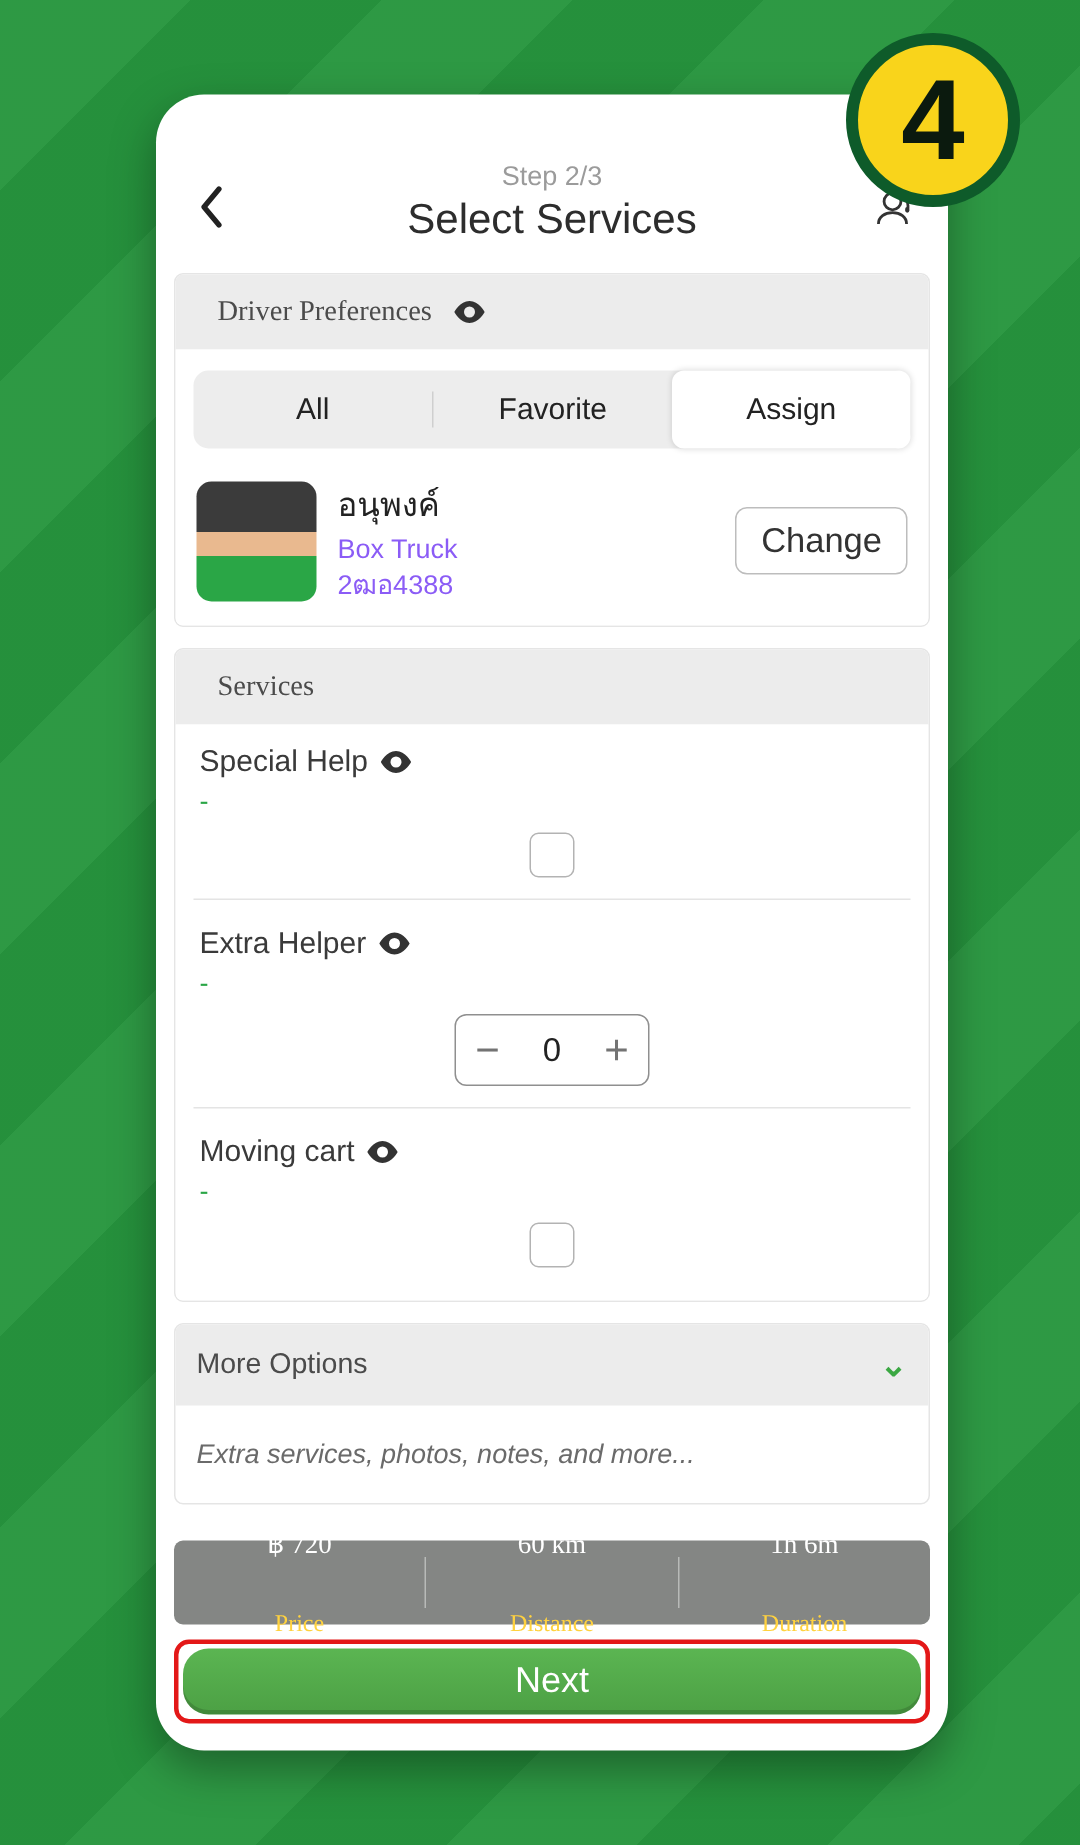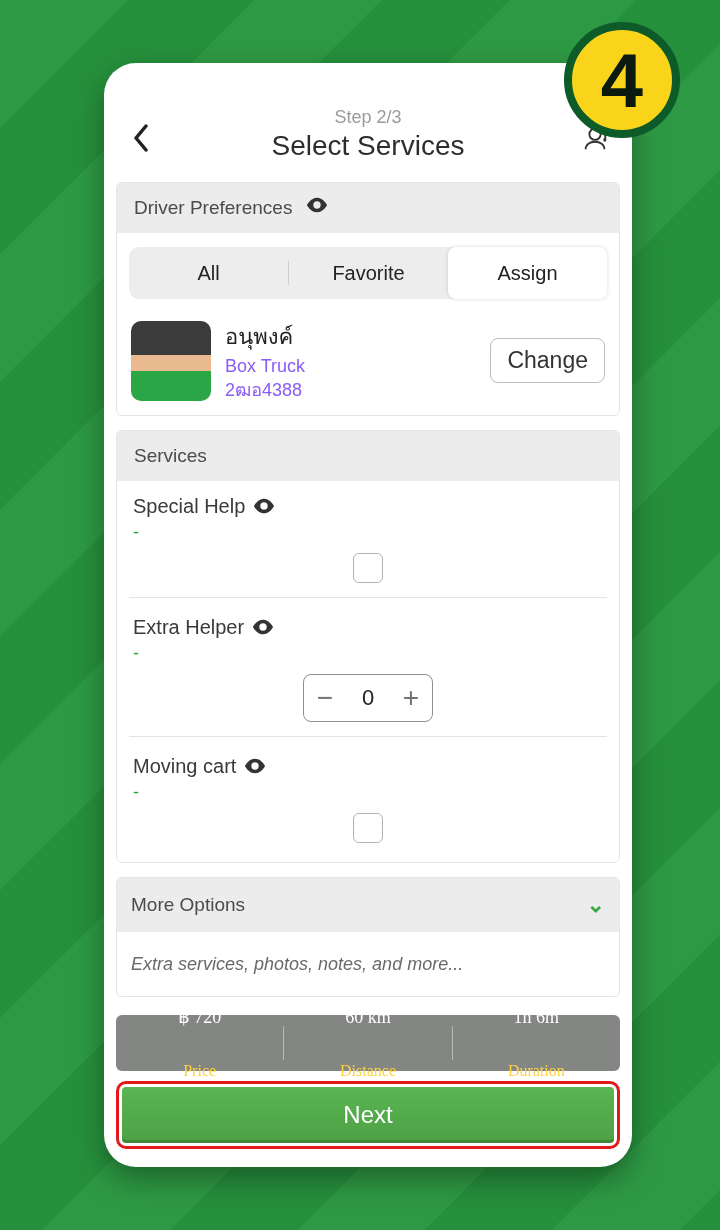--- a/index.html
+++ b/index.html
@@ -71,26 +71,27 @@
 
   
   .section-card {
     margin: 6px 12px 8px 12px;
     border: 1px solid #e5e5e5;
     border-radius: 6px;
     overflow: hidden;
   }
   .section-head {
     background: #ececec;
-    padding: 14px 17px;
+    padding: 14px 28px;
     color: #4b4b4b;
     font-size: 19px;
     display: flex;
-    align-items: flex-start;
+    align-items: center;
     gap: 14px;
+    font-family: Liberation Serif, serif;
   }
   .eye-icon svg { width: 22px; height: 16px; display: block; }
   .section-body { background: #fff; padding: 12px; }
 
   
   .seg {
     display: flex;
     background: #ededed;
     border-radius: 10px;
     height: 52px;
@@ -201,23 +202,23 @@
   .sum-val { font-size: 18px; color: #fff; }
   .sum-lab { font-size: 16px; color: #ffd23f; margin-top: 32px; }
   .sum-sep { width: 1px; height: 34px; background: #b8bab8; align-self: center; }
   .next-wrap {
     margin-top: 10px;
     border: 3px solid #e31818;
     border-radius: 10px;
     padding: 3px;
   }
   .next-btn {
-    width: 100%; height: 56px;
+    width: 100%; height: 44px;
     background: linear-gradient(180deg,#5bb552,#4ca044);
-    border: none; border-radius: 4px;
+    border: none; border-radius: 17px;
     color: #fff; font-size: 24px;
     box-shadow: inset 0 -3px 0 rgba(0,0,0,0.15);
   }
 
   .spacer { flex: 1; }
 </style>
 </head>
 <body>
 
 <div class="step-badge">4</div>

